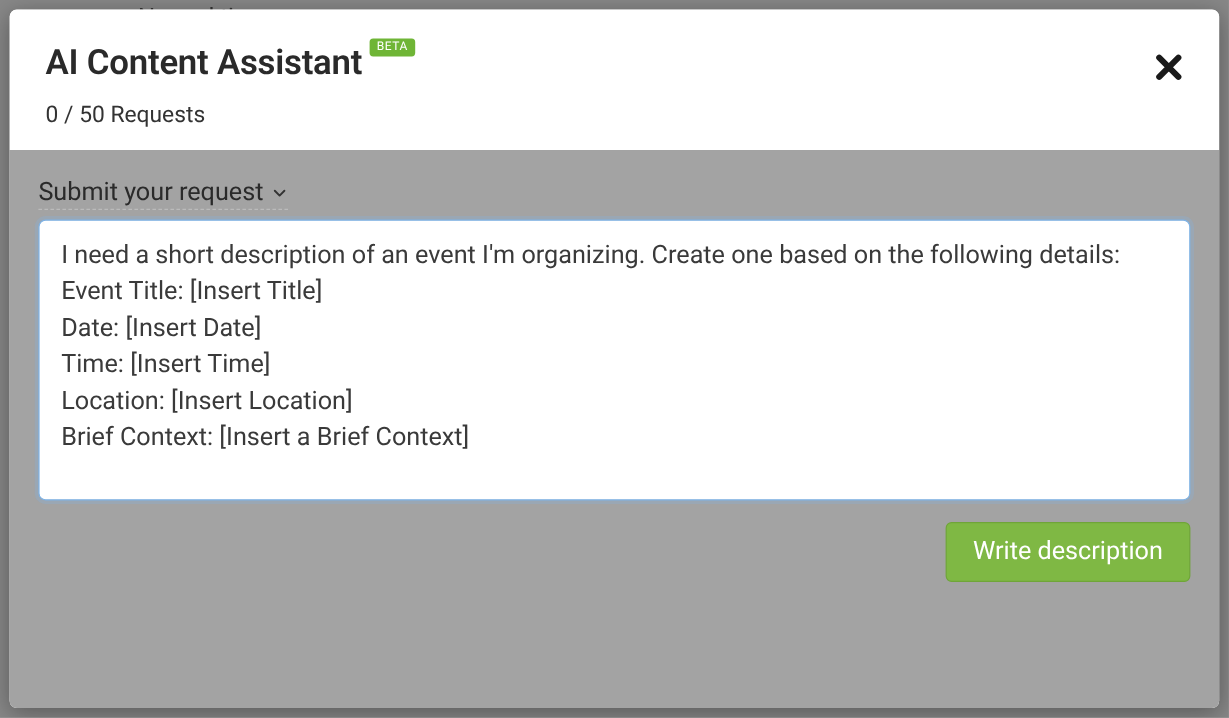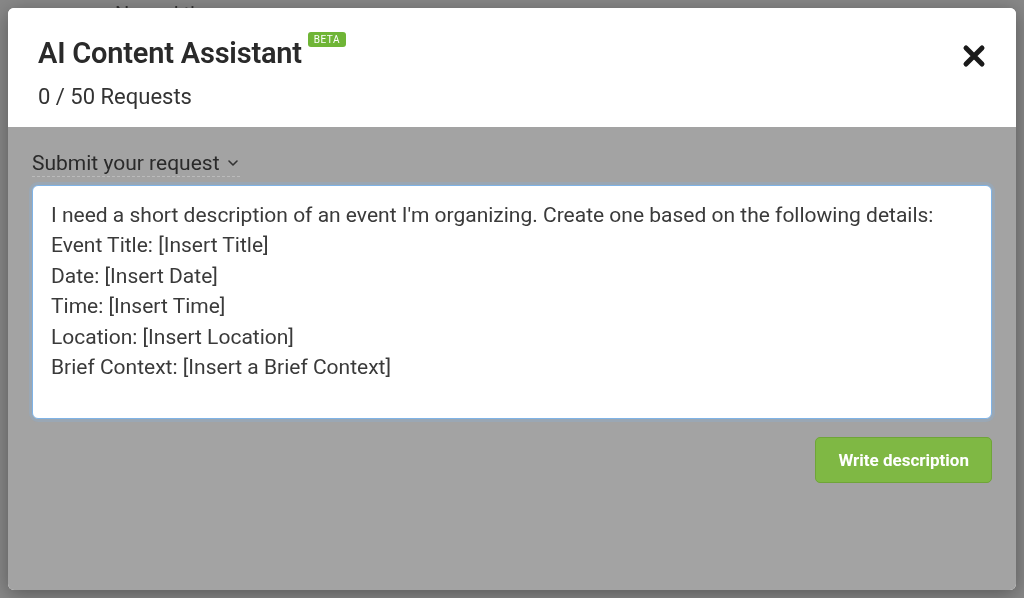--- a/index.html
+++ b/index.html
@@ -58,21 +58,21 @@
       font-size: 10px;
       font-weight: 400;
       padding: 2px 6px;
       border-radius: 3px;
       margin-left: 6px;
       position: relative;
       top: -4px;
       letter-spacing: 0.5px;
     }
     .requests-text {
-      font-size: 22px;
+      font-size: 19px;
       color: #333;
       margin-top: 14px;
       font-weight: 400;
     }
     .close-btn {
       position: absolute;
       top: 34px;
       right: 28px;
       cursor: pointer;
       width: 28px;
@@ -130,22 +130,22 @@
       display: flex;
       justify-content: flex-end;
       margin-top: 18px;
     }
     .write-btn {
       background: #7fb844;
       color: #ffffff;
       border: 1px solid #6fa538;
       border-radius: 5px;
       padding: 12px 22px;
-      font-size: 17px;
-      font-weight: 700;
+      font-size: 21px;
+      font-weight: 400;
       cursor: pointer;
       font-family: inherit;
     }
   </style>
 </head>
 <body>
 
 <div class="backdrop-text">No end time</div>
 
 <div class="modal">

